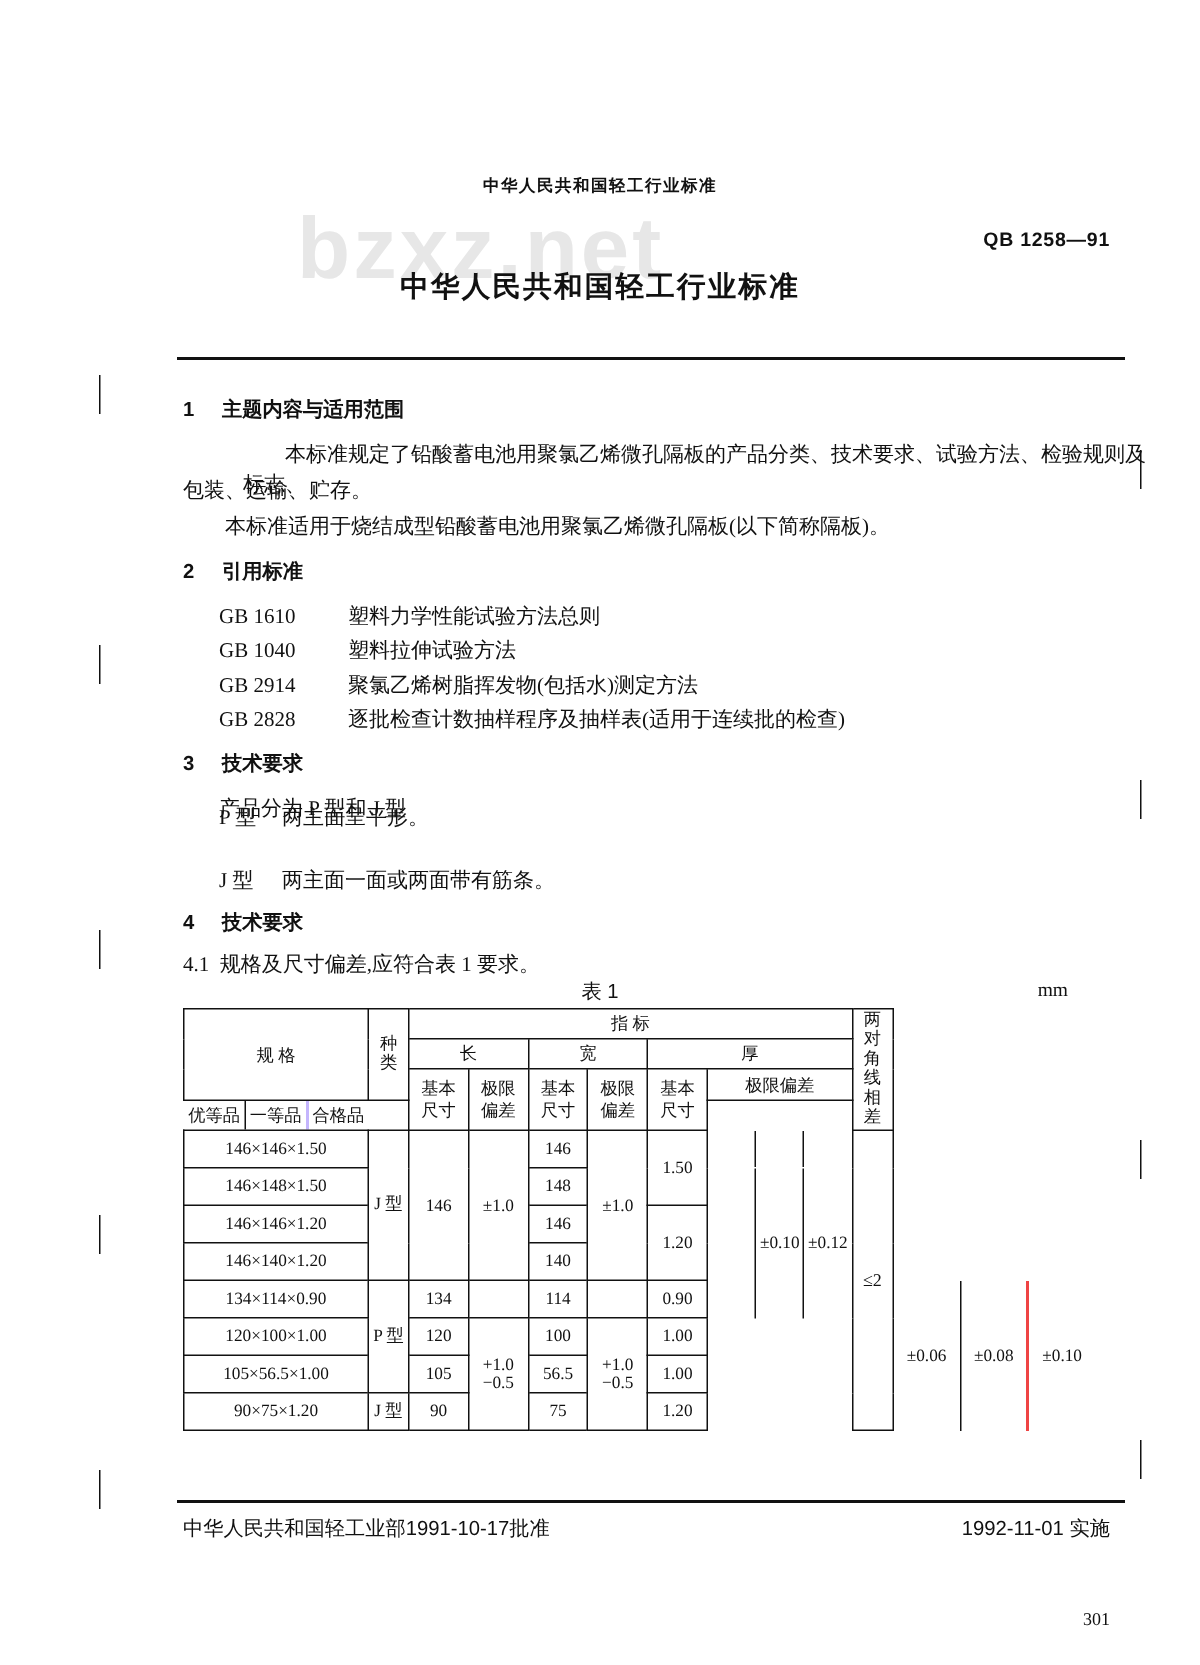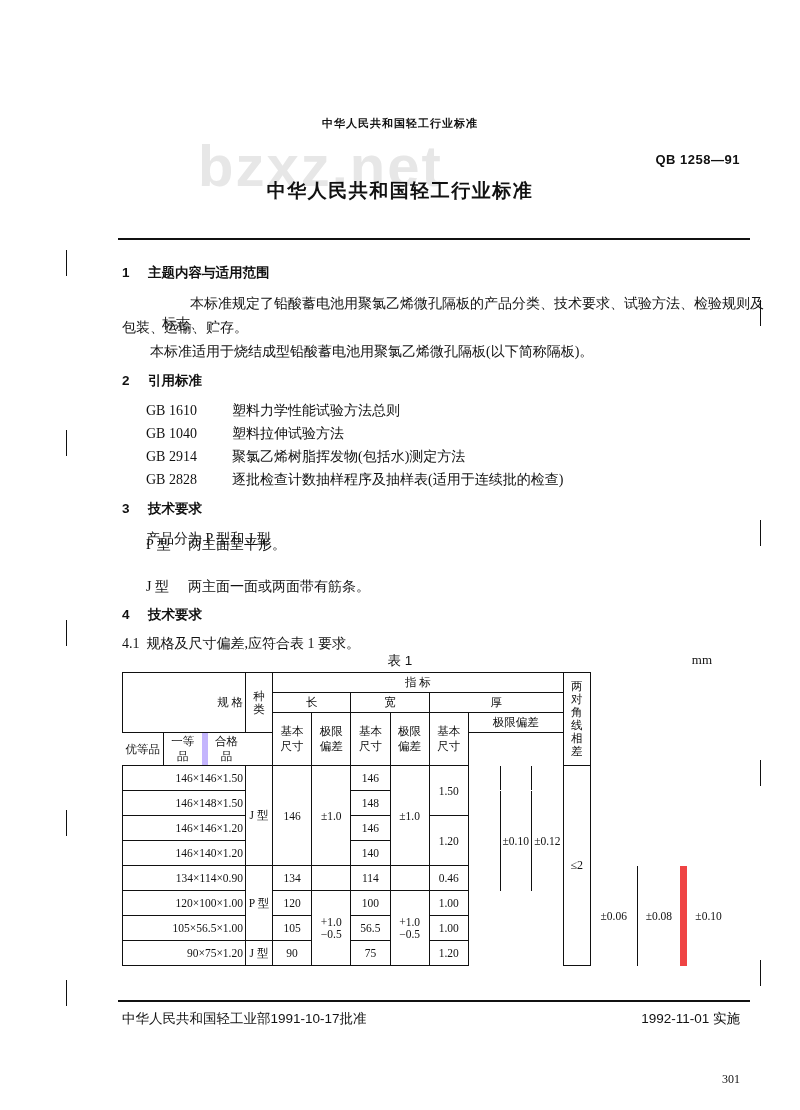--- a/index.html
+++ b/index.html
@@ -137,21 +137,21 @@
     padding: 1px 2px;
     font-weight: normal;
   }
   table.spec .hrow td { height: 17px; }
   table.spec .vert {
     width: 22px;
     line-height: 13px;
     font-size: 11.5px;
   }
   table.spec .drow td { height: 22px; }
-  table.spec .sizecol { width: 118px; text-align: right; }
+  table.spec .sizecol { width: 118px; text-align: center; }
   .footer-left {
     position: absolute;
     left: 122px; top: 1010px;
     font-family: "Liberation Sans", sans-serif;
     font-size: 13.5px;
   }
   .footer-right {
     position: absolute;
     right: 60px; top: 1010px;
     font-family: "Liberation Sans", sans-serif;
@@ -260,21 +260,21 @@
           <td rowspan="2">极限<br>偏差</td>
           <td rowspan="2">基本<br>尺寸</td>
           <td colspan="1" style="border-bottom:1px solid #111;">极限偏差</td>
         </tr>
         <tr class="hrow">
           <td style="padding:0; border:none;">
             <table style="width:100%; border-collapse:collapse; border:none;">
               <tbody>
                   <tr>
                 <td style="border:none; border-right:1px solid #111; width:33.33%;margin-left:16px;">优等品</td>
-                <td style="border:none; border-right:6px solid #c4b5fd; width:33.33%;">一等品</td>
+                <td style="border:none; border-right:2px solid #c4b5fd; width:33.33%;">一等品</td>
                 <td style="border:none; width:33.33%;">合格品</td>
               </tr>
             </tbody>
               </table>
           </td>
         </tr>
 
         <tr class="drow">
           <td class="sizecol">146×146×1.50</td>
           <td rowspan="4" class="vert">J 型</td>
@@ -320,27 +320,27 @@
           <td class="sizecol">146×140×1.20</td>
           <td>140</td>
         </tr>
         <tr class="drow">
           <td class="sizecol">134×114×0.90</td>
           <td rowspan="3" class="vert">P 型</td>
           <td>134</td>
           <td rowspan="1"></td>
           <td>114</td>
           <td rowspan="1"></td>
-          <td>0.46</td>
+          <td>0.90</td>
           <td rowspan="4" style="padding:0; border:none;">
             <table style="width:100%; height:100%; border-collapse:collapse; border:none;">
               <tbody>
                   <tr>
                 <td style="border:none; border-right:1px solid #111; width:33.33%;">±0.06</td>
-                <td style="border:none; border-right:7px solid #ef4444; width:33.33%;">±0.08</td>
+                <td style="border:none; border-right:2px solid #ef4444; width:33.33%;">±0.08</td>
                 <td style="border:none; width:33.33%;">±0.10</td>
               </tr>
             </tbody>
               </table>
           </td>
         </tr>
         <tr class="drow">
           <td class="sizecol">120×100×1.00</td>
           <td>120</td>
           <td rowspan="3">

